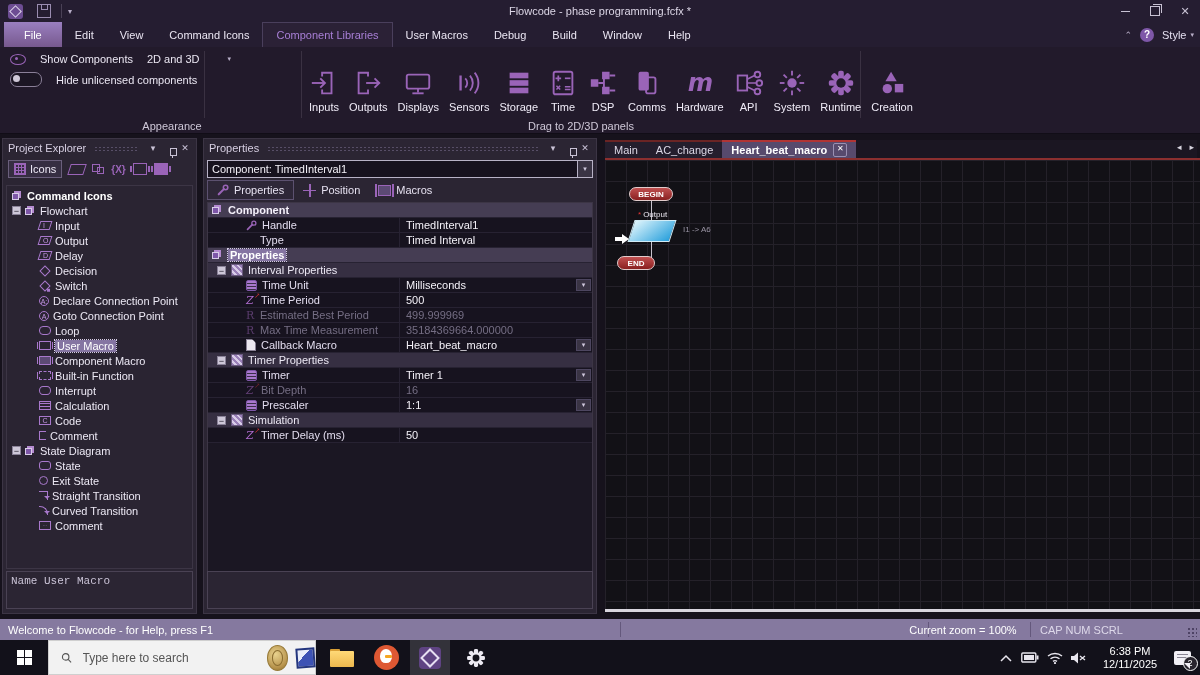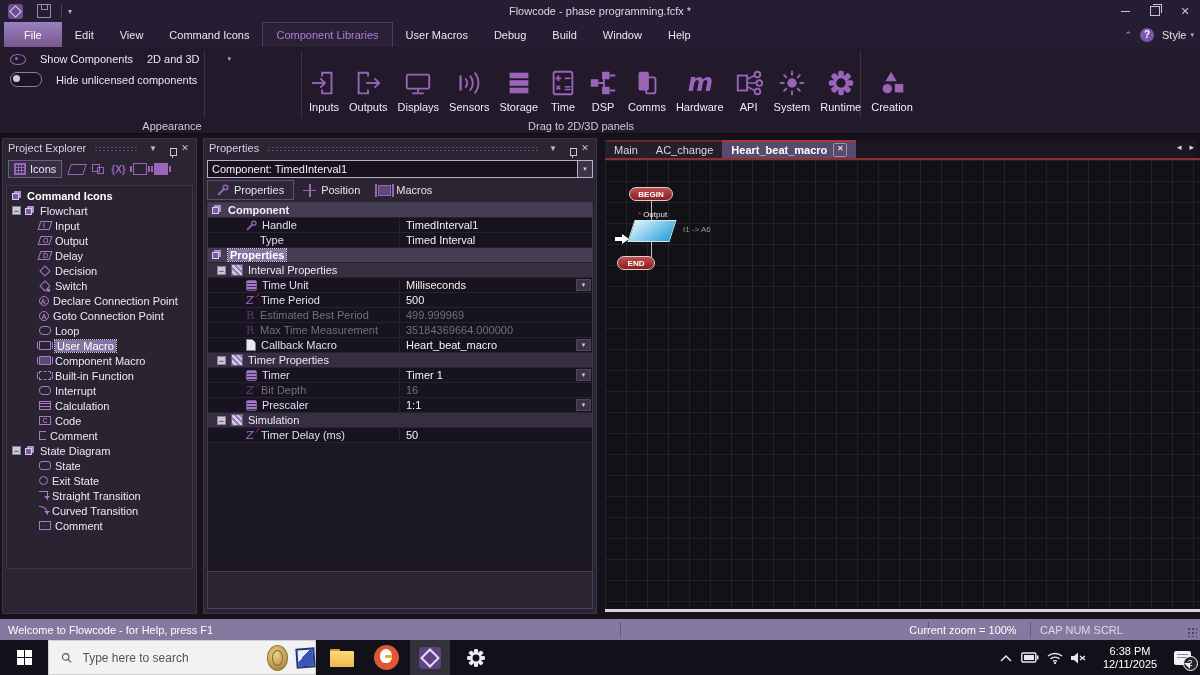--- a/index.html
+++ b/index.html
@@ -496,20 +496,21 @@
       </div>
     <div class="trow ind2">
         <span class="ti ti-ctrans"></span>
         <span>Curved Transition</span>
       </div>
     <div class="trow ind2">
         <span class="ti ti-cmt2"></span>
         <span>Comment</span>
       </div>
   </div>
+  <div class="desc-box">Name User Macro</div>
 </div>
 
 <div id="props" class="panel">
   <div class="phead">
     <span class="ptitle">Properties</span>
     <span class="pdots"></span>
     <span class="phbtn">▾</span>
     <span class="phbtn"><span class="pin"></span></span>
     <span class="phbtn">✕</span>
   </div>

